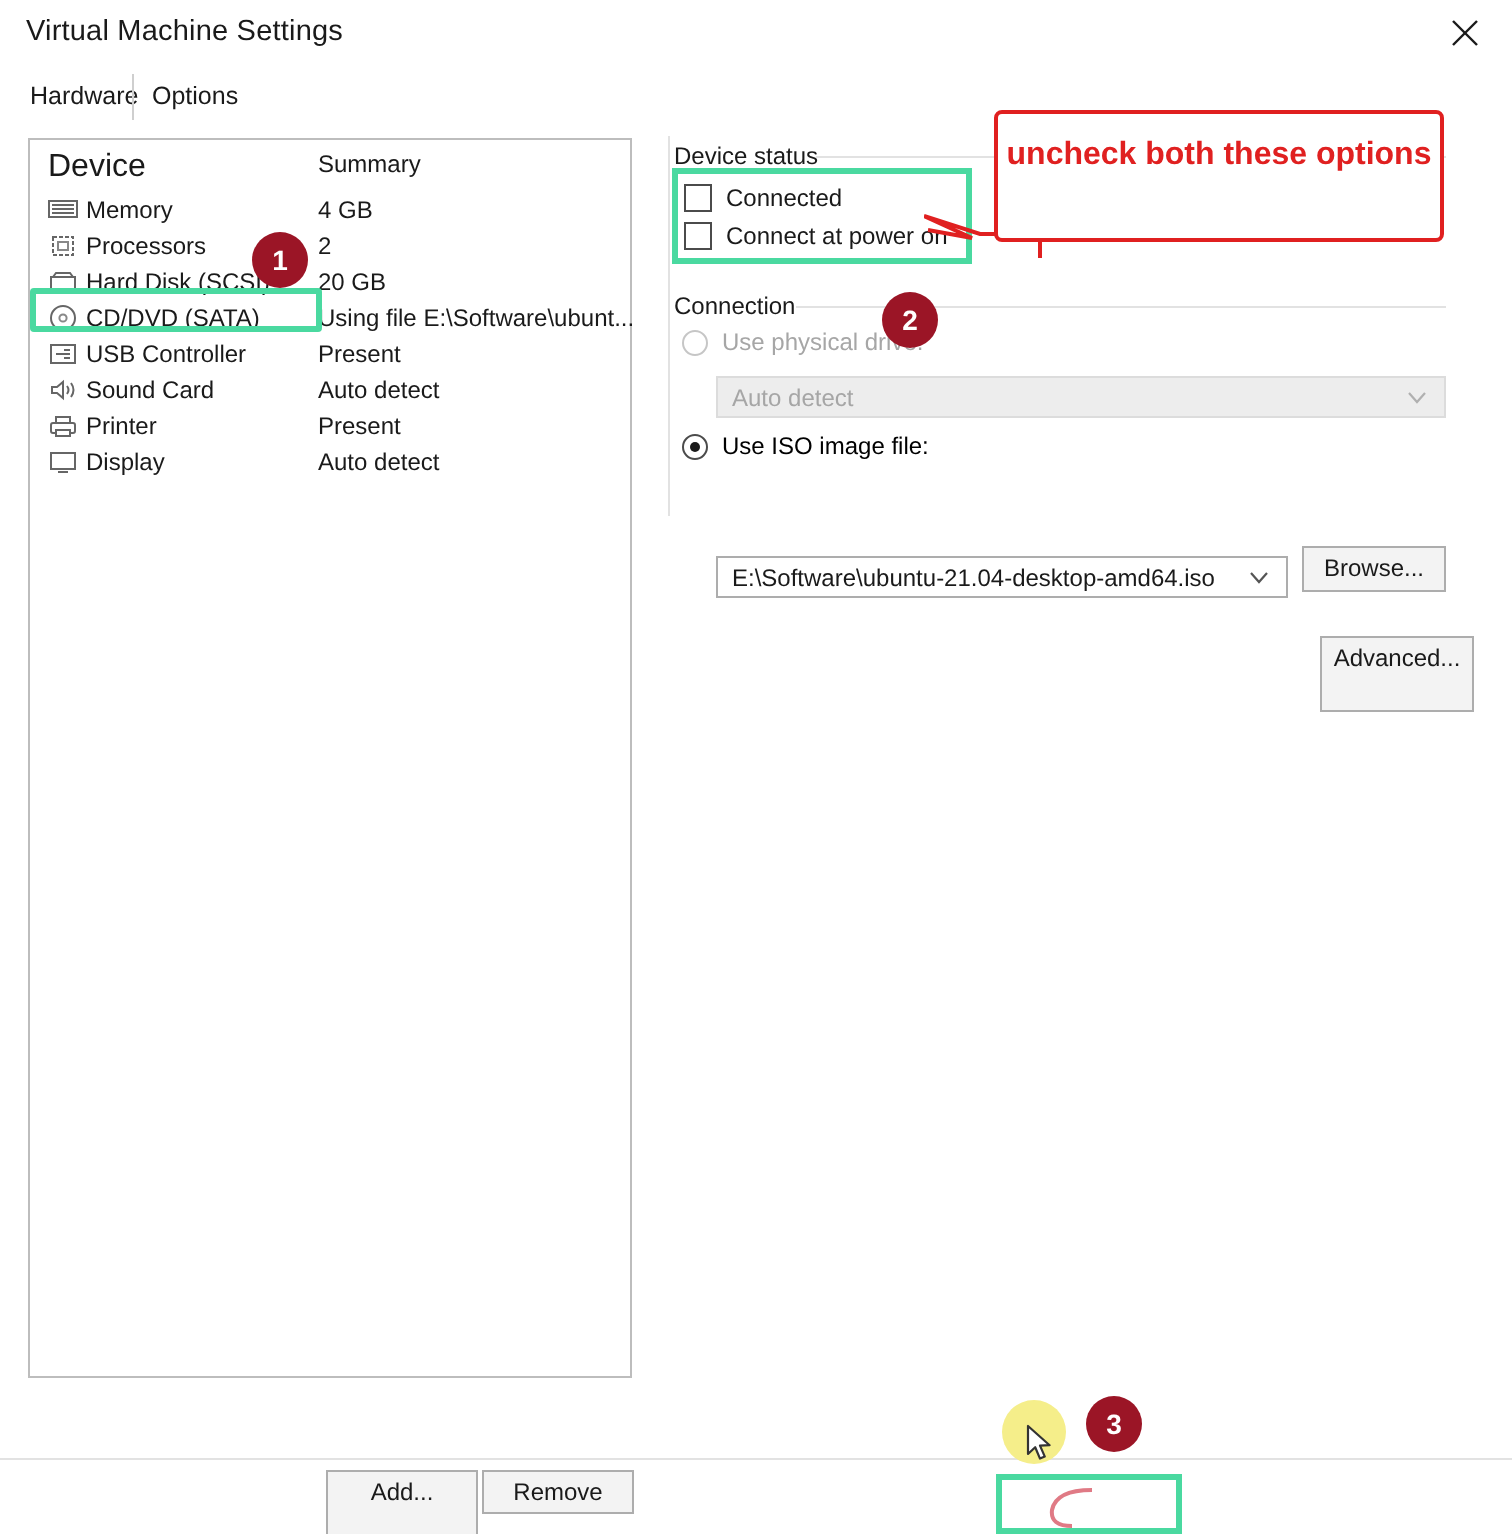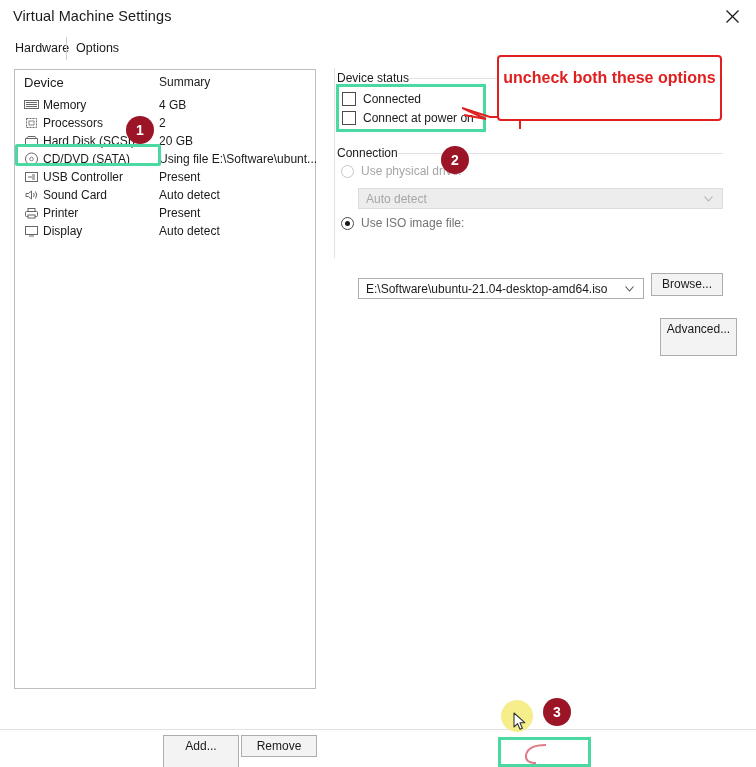--- a/index.html
+++ b/index.html
@@ -66,21 +66,21 @@
     width: 302px; height: 620px;
     border: 1px solid #bdbdbd;
     background: #ffffff;
     box-sizing: border-box;
   }
   #device-header {
     position: absolute;
     left: 0; top: 5px;
     width: 100%; height: 19px;
   }
-  .col-device { position: absolute; left: 9px; font-size: 13px; color: #1a1a1a; }
+  .col-device { position: absolute; left: 9px; font-size: 16px; color: #1a1a1a; }
   .col-summary { position: absolute; left: 144px; font-size: 12px; color: #1a1a1a; }
 
   #device-list {
     position: absolute;
     left: 0; top: 26px;
     width: 100%;
   }
   .device-row {
     position: relative;
     height: 18px;
@@ -223,21 +223,21 @@
     left: 3px; top: 3px;
     width: 5px; height: 5px;
     border-radius: 50%;
     background: #1a1a1a;
   }
   .rb-text {
     position: absolute;
     left: 20px; top: 0;
     font-size: 12px;
     line-height: 17px;
-    color: #737373;
+    color: #000000;
     white-space: nowrap;
   }
   .rb-text.disabled { color: #a6a6a6; }
 
   #radio-physical { left: 341px; top: 163px; }
   #radio-iso      { left: 341px; top: 215px; }
 
   
   .combo {
     position: absolute;

